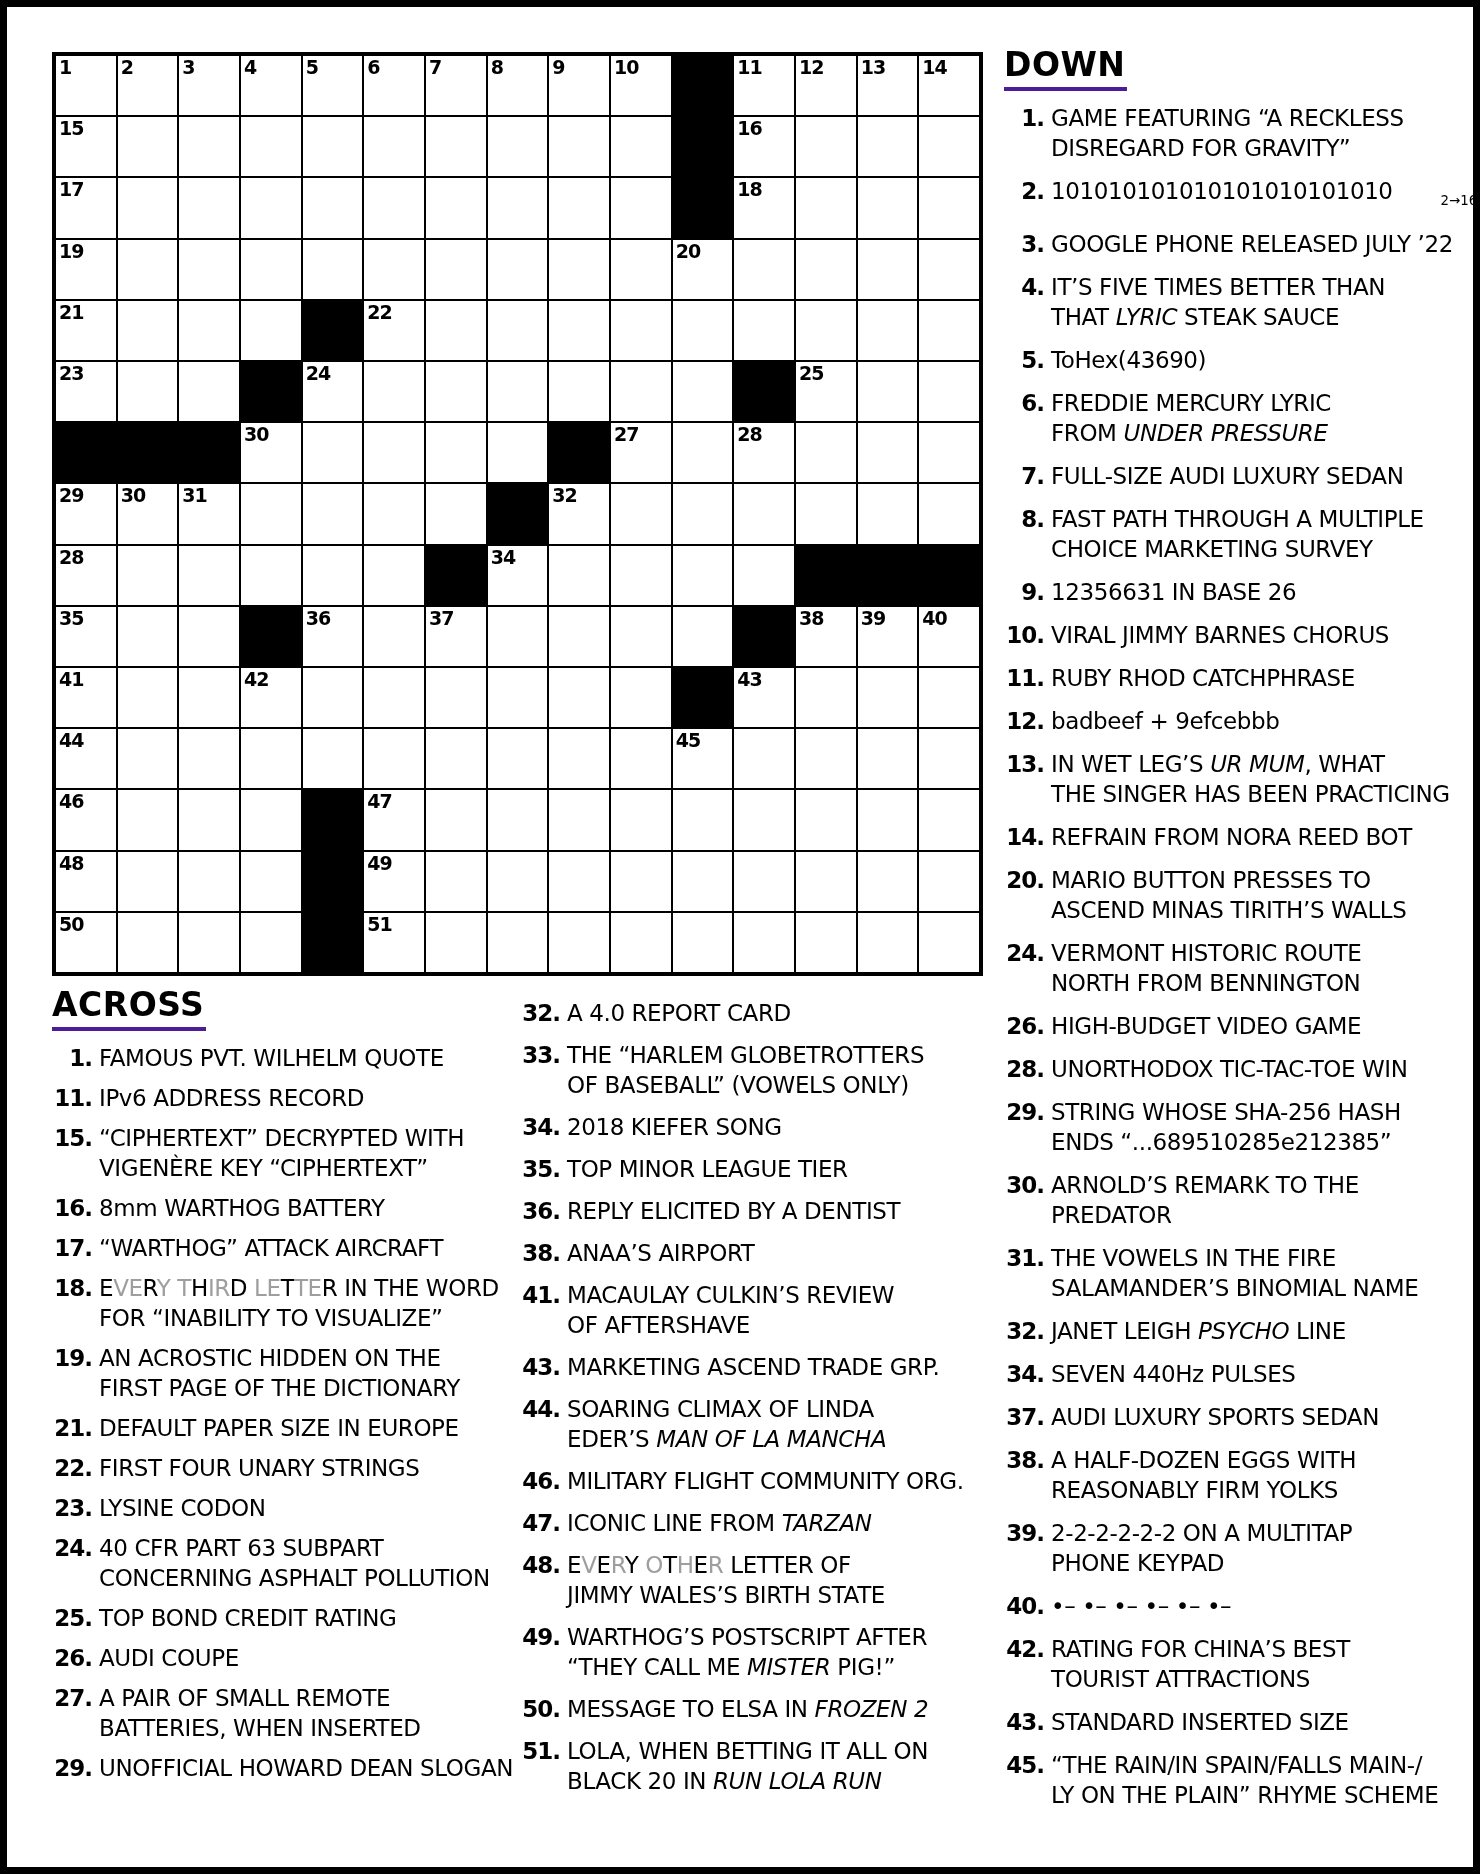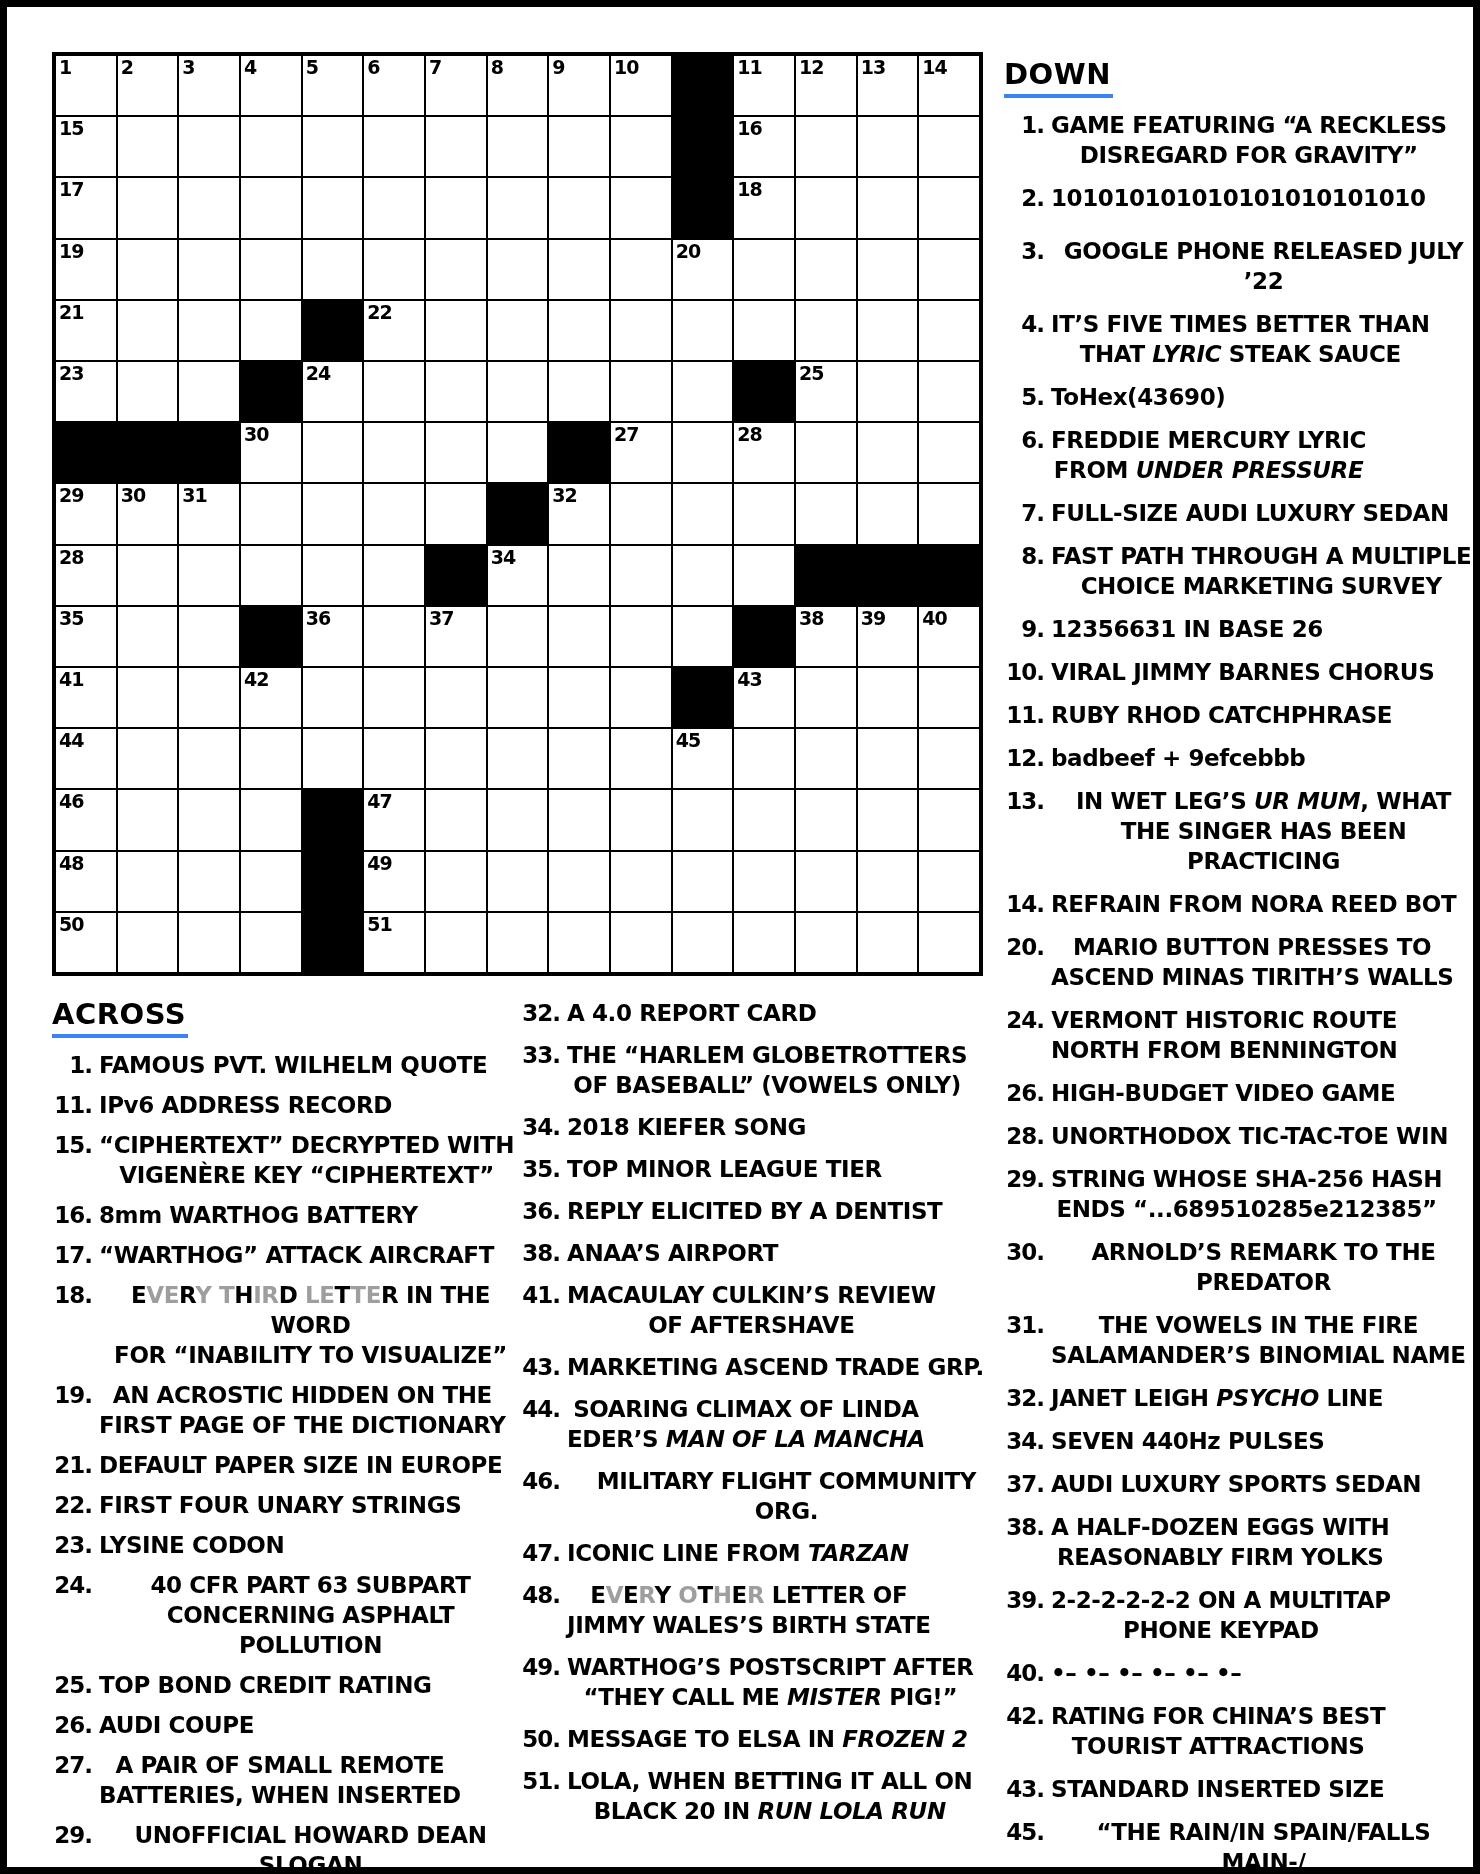--- a/index.html
+++ b/index.html
@@ -15,30 +15,30 @@
   .cell{position:relative;border:1.5px solid #000;background:#fff;}
   .cell.black{background:#000;}
   .cnum{position:absolute;top:0px;left:3px;font-size:19px;font-weight:bold;
         line-height:22px;letter-spacing:-1px;}
 
   
   .col{position:absolute;}
   #down-col{left:1000px;top:44px;width:476px;}
   #across-col1{left:48px;top:984px;width:474px;}
   #across-col2{left:516px;top:998px;width:490px;}
-  .heading{font-size:29px;font-weight:bold;letter-spacing:0.5px;
-           display:inline-block;border-bottom:4px solid #3b82f6;padding:0 2px 3px 0;
-           margin:13px 0 12px 4px;}
+  .heading{font-size:33px;font-weight:bold;letter-spacing:0.5px;
+           display:inline-block;border-bottom:4px solid #4c1d95;padding:0 2px 3px 0;
+           margin:1px 0 12px 4px;}
   .clue{display:flex;align-items:flex-start;margin-bottom:13px;}
   #across-col1 .clue{margin-bottom:10px;}
   #across-col2 .clue{margin-bottom:12px;}
   .num{flex:0 0 44px;text-align:right;margin-right:7px;font-size:23px;
        font-weight:bold;line-height:30px;letter-spacing:-1px;}
-  .txt{font-size:23px;font-weight:bold;line-height:30px;letter-spacing:-0.4px;
-       white-space:pre-line;text-align:center;}
+  .txt{font-size:23px;font-weight:normal;line-height:30px;letter-spacing:-0.4px;
+       white-space:pre-line;}
   .s-i{font-style:italic;}
   .s-g{color:#9e9e9e;margin-top:16px;}
   .s-sub{font-size:0.58em;vertical-align:-0.45em;letter-spacing:0;margin-left:48px;}
 </style>
 </head>
 <body>
 
 <div class="frame"></div>
 
 <div class="grid">

